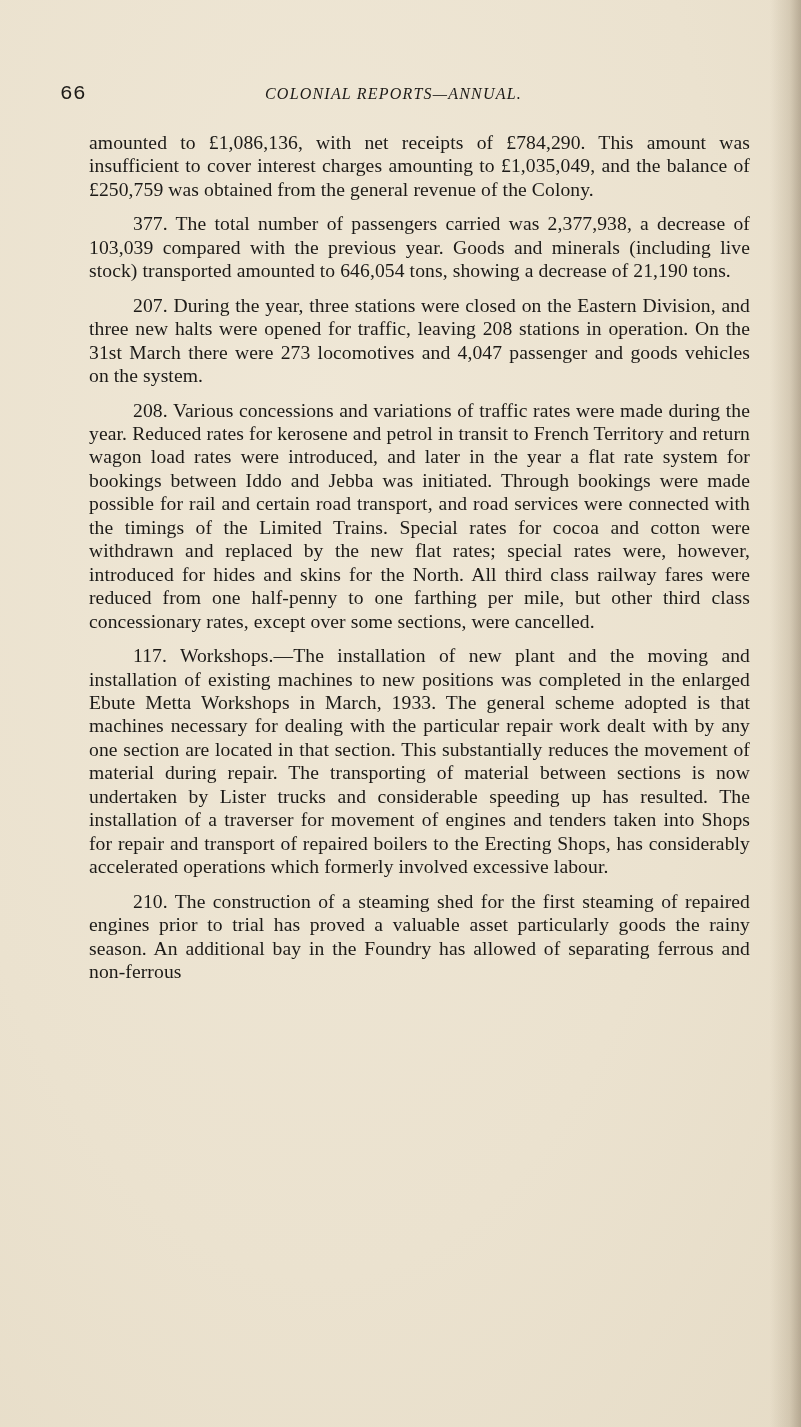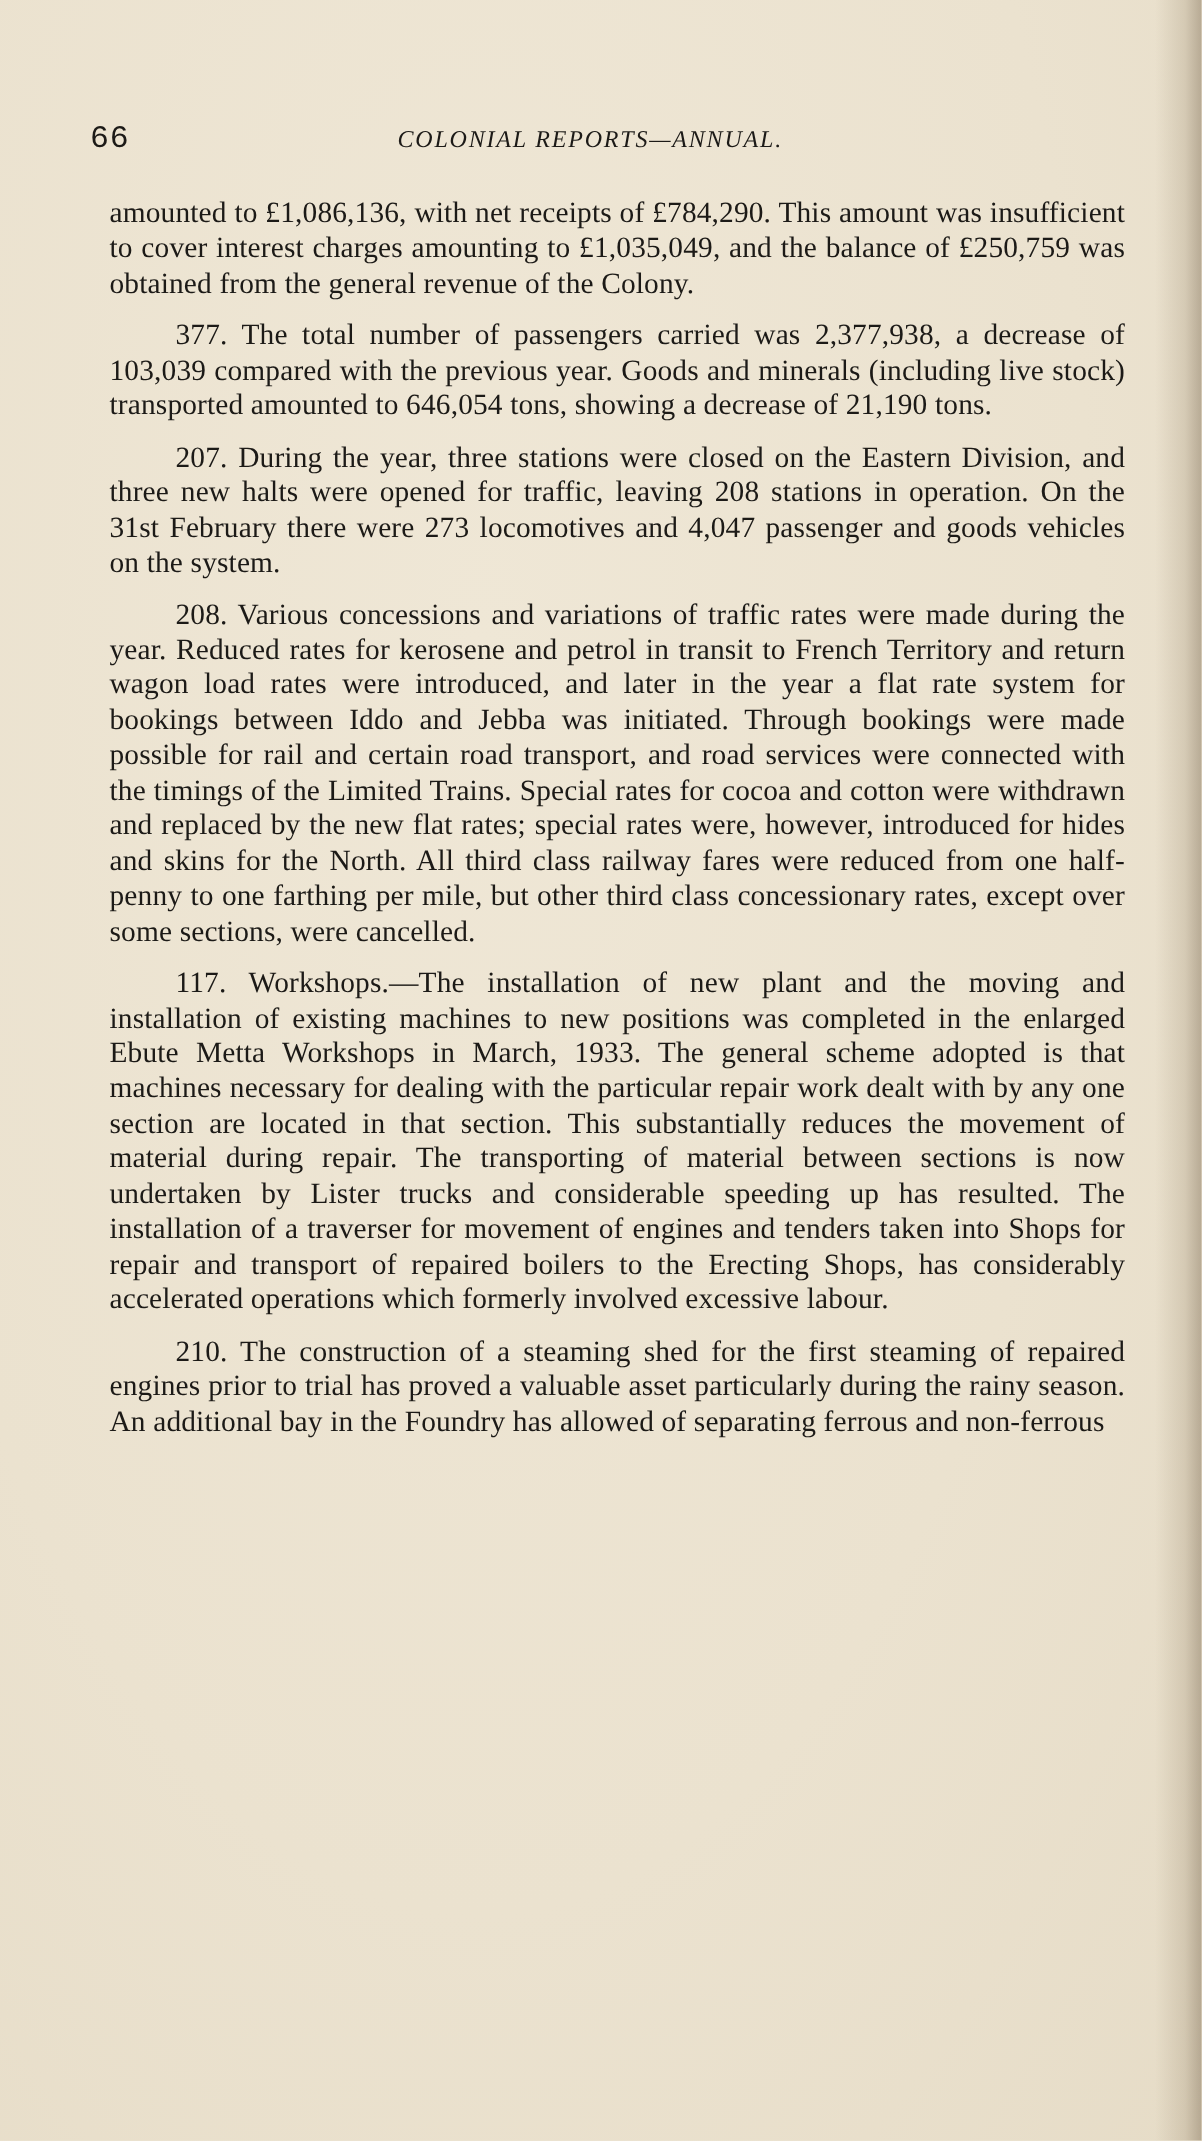--- a/index.html
+++ b/index.html
@@ -48,21 +48,21 @@
     position: absolute;
     top: 131px;
     left: 73px;
     width: 677px;
     font-size: 19.6px;
     line-height: 23.45px;
     text-align: justify;
     letter-spacing: 0.1px;
   }
   .para {
-    margin: 0 0 11px 0;
+    margin: 0 0 11px 16px;
     text-indent: 0;
   }
   .para.indent { text-indent: 44px; }
   .para-num { }
   .italic { }
 </style>
 </head>
 <body>
 
 <div class="page">
@@ -79,32 +79,32 @@
     </p>
 
     <p class="para indent">
       <span class="para-num">377.</span>
       <span>The total number of passengers carried was 2,377,938, a decrease of 103,039 compared with the previous year. Goods and minerals (including live stock) transported amounted to 646,054 tons, showing a decrease of 21,190 tons.</span>
     </p>
 
 
     <p class="para indent">
       <span class="para-num">207.</span>
-      <span>During the year, three stations were closed on the Eastern Division, and three new halts were opened for traffic, leaving 208 stations in operation. On the 31st February there were 273 locomotives and 4,047 passenger and goods vehicles on the system.</span>
+      <span>During the year, three stations were closed on the Eastern Division, and three new halts were opened for traffic, leaving 208 stations in operation. On the 31st March there were 273 locomotives and 4,047 passenger and goods vehicles on the system.</span>
     </p>
 
     <p class="para indent">
       <span class="para-num">208.</span>
       <span>Various concessions and variations of traffic rates were made during the year. Reduced rates for kerosene and petrol in transit to French Territory and return wagon load rates were introduced, and later in the year a flat rate system for bookings between Iddo and Jebba was initiated. Through bookings were made possible for rail and certain road transport, and road services were connected with the timings of the Limited Trains. Special rates for cocoa and cotton were withdrawn and replaced by the new flat rates; special rates were, however, introduced for hides and skins for the North. All third class railway fares were reduced from one half-penny to one farthing per mile, but other third class concessionary rates, except over some sections, were cancelled.</span>
     </p>
 
     <p class="para indent">
       <span class="para-num">117.</span>
       <span class="italic">Workshops.</span><span>—The installation of new plant and the moving and installation of existing machines to new positions was completed in the enlarged Ebute Metta Workshops in March, 1933. The general scheme adopted is that machines necessary for dealing with the particular repair work dealt with by any one section are located in that section. This substantially reduces the movement of material during repair. The transporting of material between sections is now undertaken by Lister trucks and considerable speeding up has resulted. The installation of a traverser for movement of engines and tenders taken into Shops for repair and transport of repaired boilers to the Erecting Shops, has considerably accelerated operations which formerly involved excessive labour.</span>
     </p>
 
     <p class="para indent">
       <span class="para-num">210.</span>
-      <span>The construction of a steaming shed for the first steaming of repaired engines prior to trial has proved a valuable asset particularly during the rainy season. An additional bay in the Foundry has allowed of separating ferrous and non-ferrous</span>
+      <span>The construction of a steaming shed for the first steaming of repaired engines prior to trial has proved a valuable asset particularly goods the rainy season. An additional bay in the Foundry has allowed of separating ferrous and non-ferrous</span>
     </p>
 
   </div>
 </div>
 
 </body></html>

